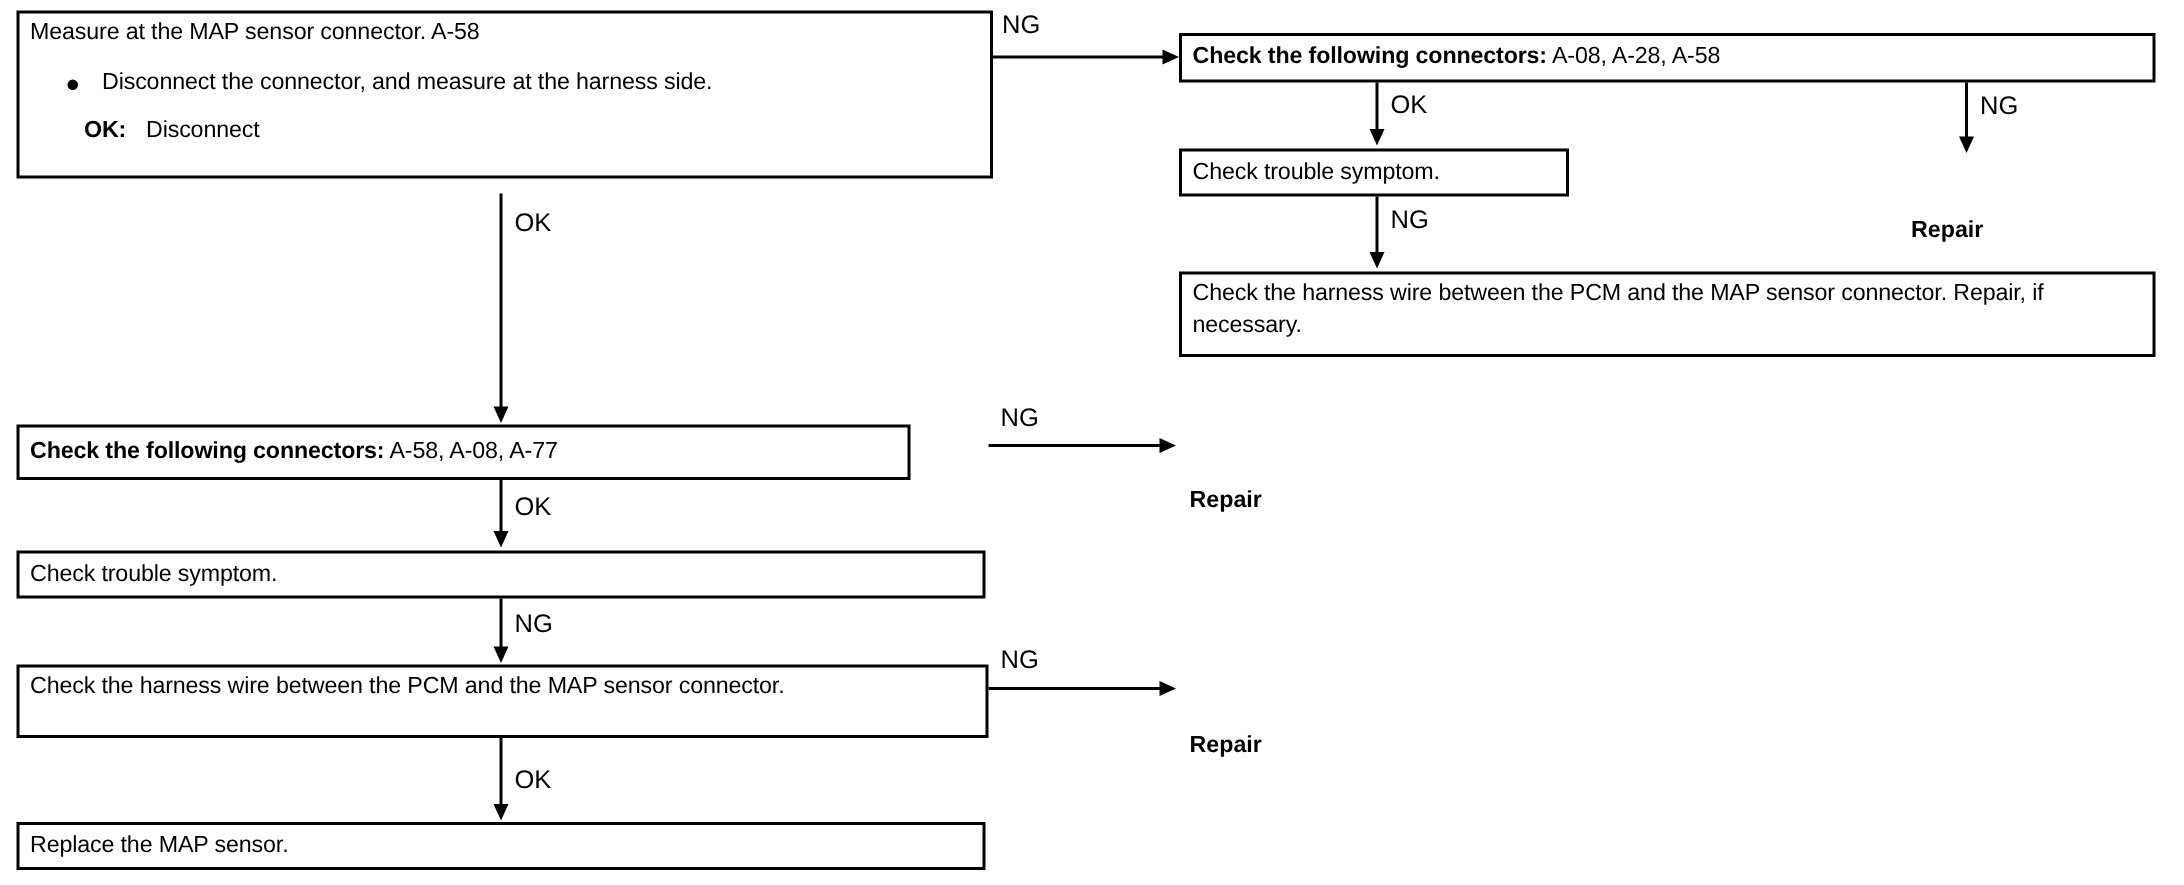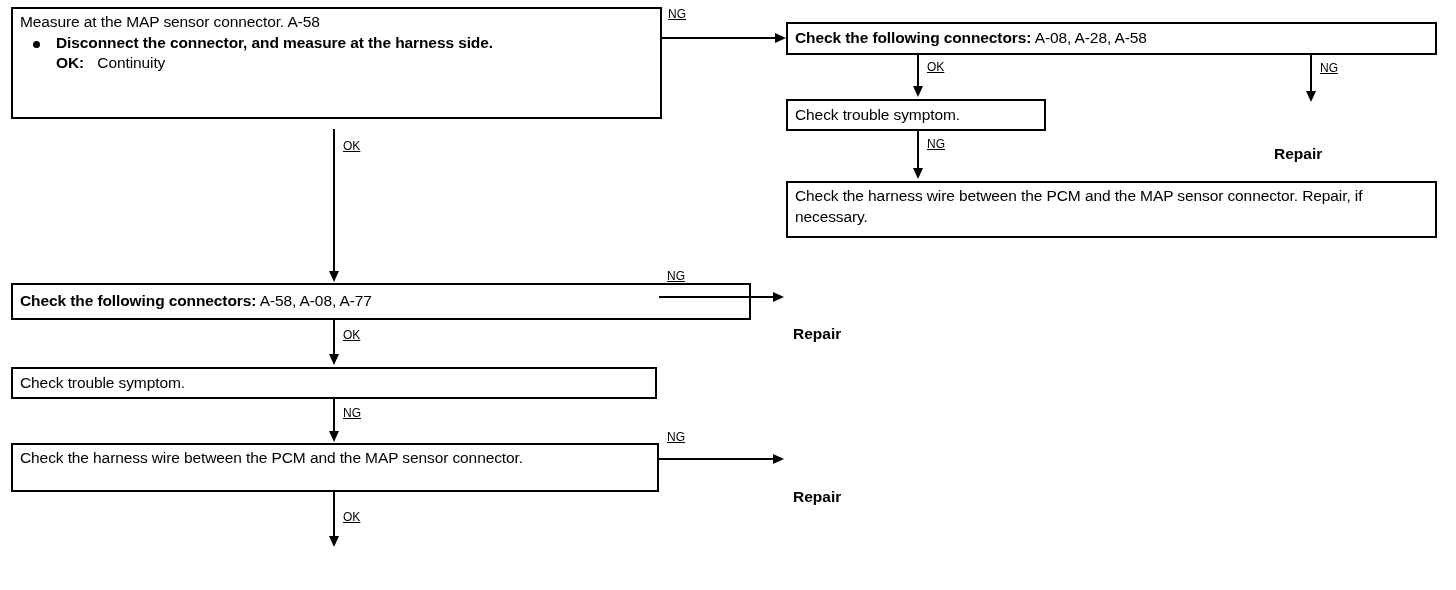--- a/index.html
+++ b/index.html
@@ -28,23 +28,22 @@
     line-height: 1.33;
     padding: 3px 7px 2px 7px;
     letter-spacing: -0.1px;
   }
   .box .bold {
     font-weight: bold;
     margin-top: 10px;
   }
   .bullets {
     list-style: none;
-    margin: 0;
+    margin: 12px;
     padding: 0;
-    font-weight: bold;
   }
   .bullets li {
     position: relative;
     padding-left: 36px;
     margin: 0;
   }
   .bullets li .dot {
     position: absolute;
     left: 13px;
     top: 8px;
@@ -55,24 +54,23 @@
   }
   .subline {
     padding-left: 36px;
     font-weight: bold;
   }
   .subline .sub-val {
     font-weight: normal;
   }
   .label {
     position: absolute;
-    font-size: 12px;
+    font-size: 17px;
     line-height: 1;
     white-space: nowrap;
-    text-decoration: underline;
   }
   .term {
     position: absolute;
     font-size: 15.5px;
     font-weight: bold;
     line-height: 1;
     white-space: nowrap;
     margin-top: 36px;
   }
   .vline {
@@ -110,21 +108,21 @@
   <div class="box" style="left:11px; top:7px; width:651px; height:112px;">
     <div>Measure at the MAP sensor connector. A-58</div>
     <ul class="bullets">
       <li>
         <span class="dot"></span>
         <span>Disconnect the connector, and measure at the harness side.</span>
       </li>
     </ul>
     <div class="subline">
       <span>OK:</span>
-      <span class="sub-val" style="margin-left:9px;">Continuity</span>
+      <span class="sub-val" style="margin-left:9px;">Disconnect</span>
     </div>
   </div>
 
   <div class="hline" style="left:661px; top:37px; width:116px;"></div>
   <div class="arrow-right" style="left:775px; top:33px;"></div>
   <div class="label" style="left:668px; top:8px;">NG</div>
 
   <div class="vline" style="left:333px; top:129px; height:144px;"></div>
   <div class="arrow-down" style="left:329px; top:271px;"></div>
   <div class="label" style="left:343px; top:140px;">OK</div>
@@ -147,21 +145,21 @@
   </div>
 
   <div class="vline" style="left:917px; top:131px; height:39px;"></div>
   <div class="arrow-down" style="left:913px; top:168px;"></div>
   <div class="label" style="left:927px; top:138px;">NG</div>
 
   <div class="box" style="left:786px; top:181px; width:651px; height:57px; padding-top:3px;">
     <span>Check the harness wire between the PCM and the MAP sensor connector. Repair, if necessary.</span>
   </div>
 
-  <div class="box" style="left:11px; top:283px; width:740px; height:37px; padding-top:6px;">
+  <div class="box" style="left:11px; top:283px; width:596px; height:37px; padding-top:6px;">
     <span class="bold">Check the following connectors:</span><span> A-58, A-08, A-77</span>
   </div>
 
   <div class="hline" style="left:659px; top:296px; width:117px;"></div>
   <div class="arrow-right" style="left:773px; top:292px;"></div>
   <div class="label" style="left:667px; top:270px;">NG</div>
   <div class="term" style="left:793px; top:290px;">Repair</div>
 
   <div class="vline" style="left:333px; top:320px; height:36px;"></div>
   <div class="arrow-down" style="left:329px; top:354px;"></div>
@@ -181,14 +179,17 @@
 
   <div class="hline" style="left:659px; top:458px; width:117px;"></div>
   <div class="arrow-right" style="left:773px; top:454px;"></div>
   <div class="label" style="left:667px; top:431px;">NG</div>
   <div class="term" style="left:793px; top:453px;">Repair</div>
 
   <div class="vline" style="left:333px; top:492px; height:46px;"></div>
   <div class="arrow-down" style="left:329px; top:536px;"></div>
   <div class="label" style="left:343px; top:511px;">OK</div>
 
+  <div class="box" style="left:11px; top:548px; width:646px; height:32px; padding-top:4px;">
+    <span>Replace the MAP sensor.</span>
+  </div>
 
 </div>
 
 </body></html>

